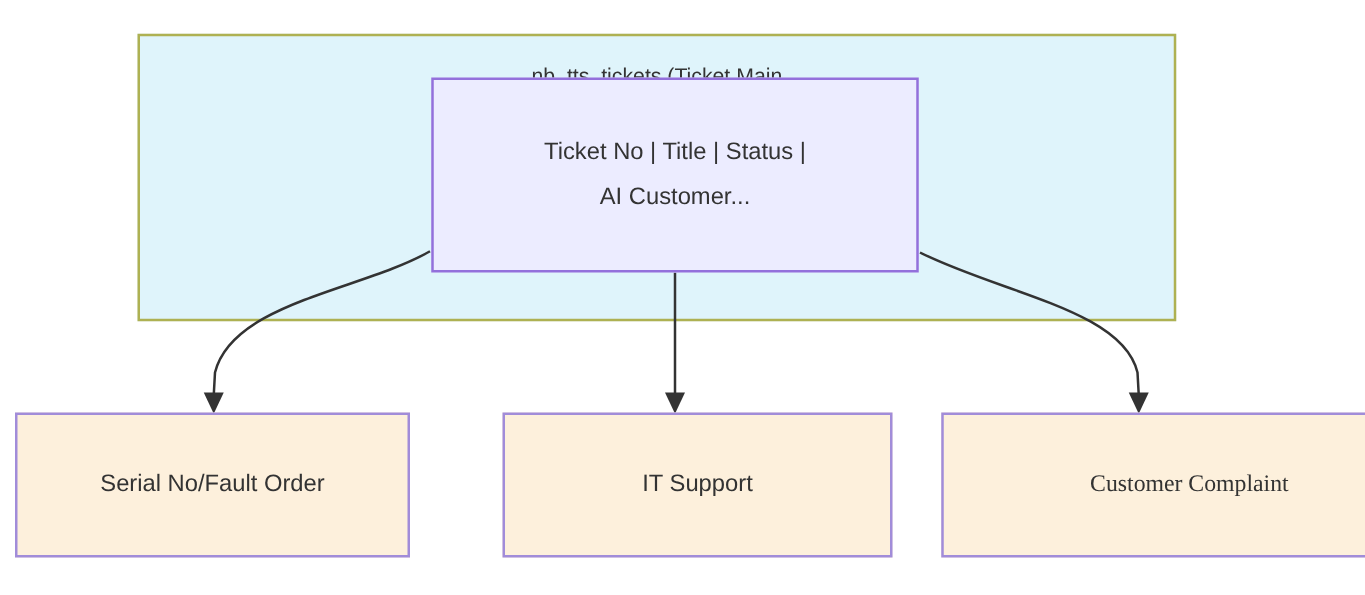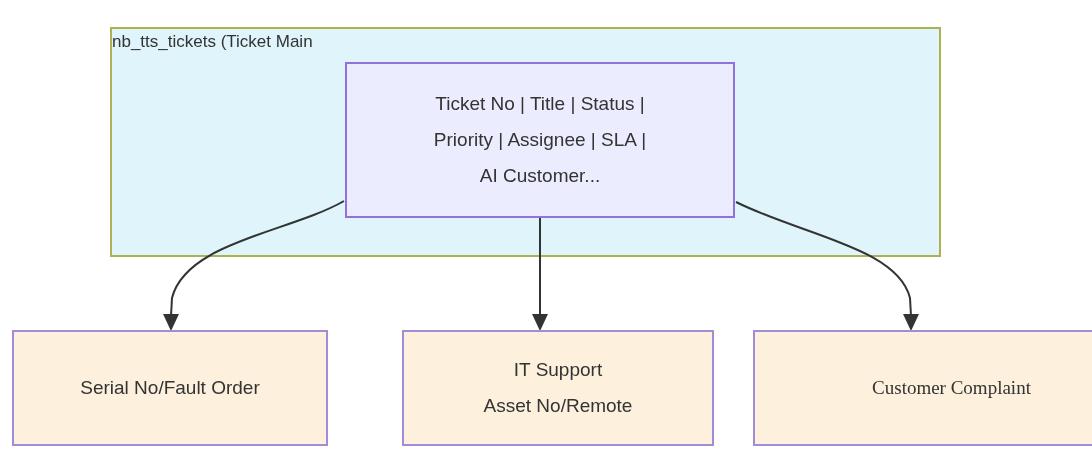--- a/index.html
+++ b/index.html
@@ -21,22 +21,22 @@
     left: 110px;
     top: 27px;
     width: 831px;
     height: 230px;
     background: var(--cluster-fill, #dff4fb);
     border: 2px solid var(--cluster-border, #aeb152);
     box-sizing: border-box;
   }
   .cluster-title {
     width: 100%;
-    text-align: left;
-    padding-top: 2px;
+    text-align: center;
+    padding-top: 21px;
     font-size: 17px;
     line-height: 22px;
     color: var(--text-color, #333333);
   }
   .node {
     position: absolute;
     box-sizing: border-box;
     display: flex;
     flex-direction: column;
     justify-content: center;
@@ -93,30 +93,28 @@
     <path class="edge-path" d="M 344,201 C 290,232 186,242 172,298 L 171,316"></path>
     <polygon class="edge-head" points="163,314 179,314 171,331"></polygon>
     <path class="edge-path" d="M 540,218 L 540,316"></path>
     <polygon class="edge-head" points="532,314 548,314 540,331"></polygon>
     <path class="edge-path" d="M 736,202 C 802,235 898,248 910,298 L 911,316"></path>
     <polygon class="edge-head" points="903,314 919,314 911,331"></polygon>
   </svg>
 
   <div class="node main-node">
     <div>Ticket No | Title | Status |</div>
-    <div>Priority | Assignee | SLA |</div>
     <div>AI Customer...</div>
   </div>
 
   <div class="node child-node child-0">
     <div>Serial No/Fault Order</div>
   </div>
 
   <div class="node child-node child-1">
     <div>IT Support</div>
-    <div>Asset No/Remote</div>
   </div>
 
   <div class="node child-node child-2">
     <div>Customer Complaint</div>
   </div>
 
 </div>
 
 </body></html>

